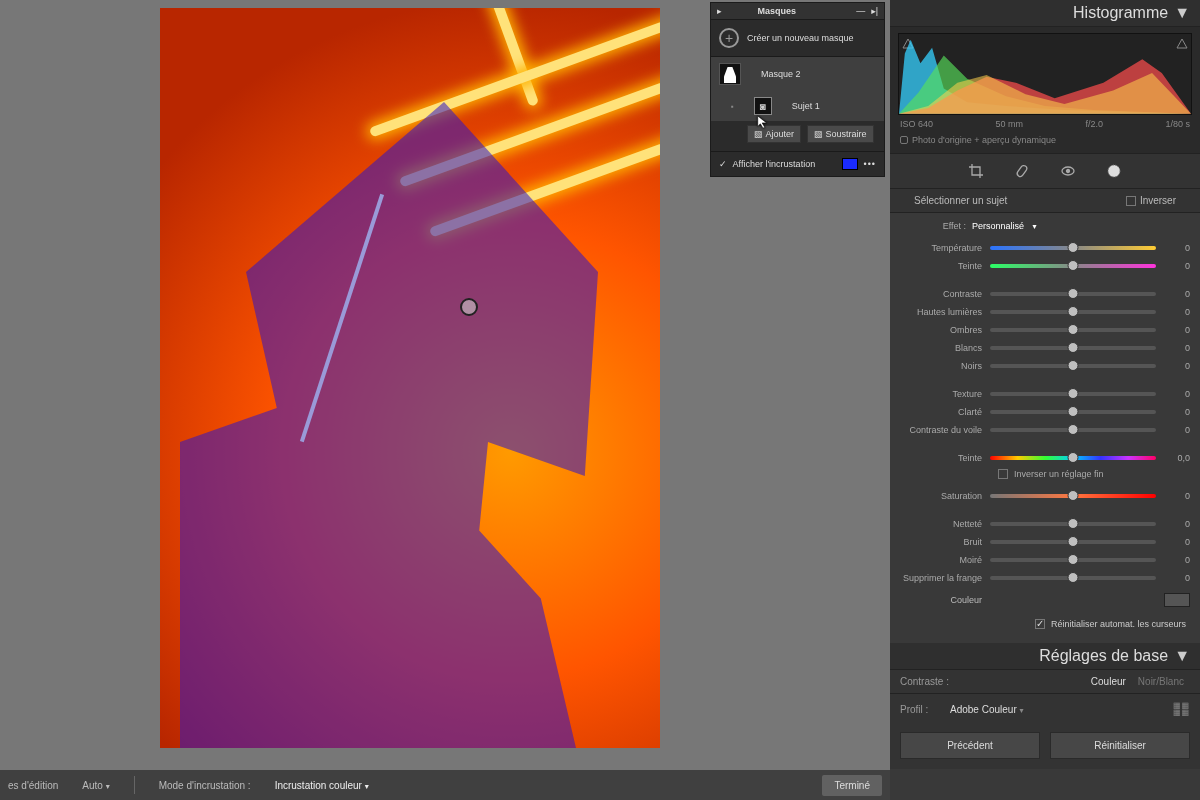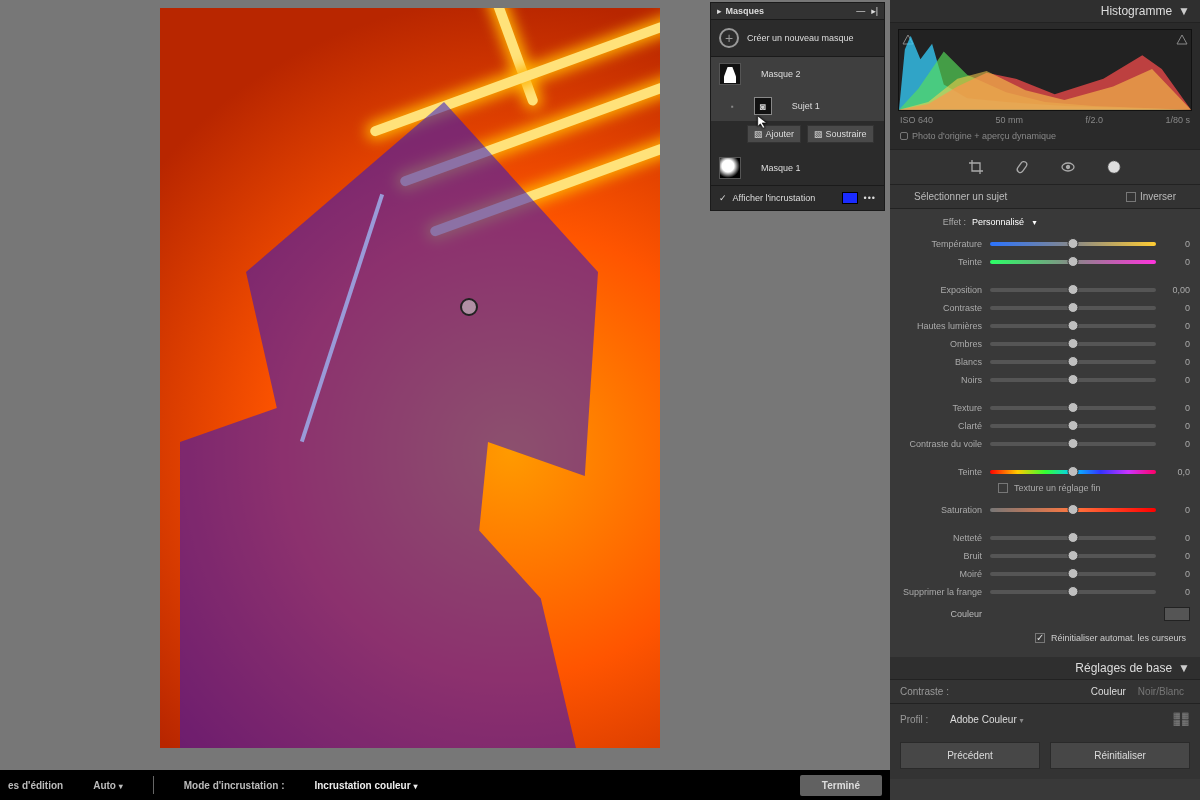--- a/index.html
+++ b/index.html
@@ -10,45 +10,45 @@
   .photo .orange-bg { position: absolute; inset:0; background: radial-gradient(circle at 70% 60%, #ff9a00 0%, #ff5500 40%, #b82600 80%); }
   .photo .neon { position:absolute; width:350px; height:10px; background:#ffe27a; box-shadow:0 0 14px 4px #ffb200; border-radius:5px; }
   .photo .neon.n1 { top:60px; left:200px; transform: rotate(-20deg); }
   .photo .neon.n2 { top:110px; left:230px; transform: rotate(-20deg); }
   .photo .neon.n3 { top:160px; left:260px; transform: rotate(-20deg); }
   .photo .neon.v1 { top:-30px; left:200px; width:260px; transform: rotate(70deg); }
   .photo .subject { position:absolute; left:20px; top:60px; width:440px; height:680px; background: rgba(45,20,200,0.55); clip-path: polygon(15% 30%, 60% 5%, 95% 30%, 92% 60%, 70% 55%, 68% 68%, 82% 78%, 90% 100%, 0% 100%, 0% 55%, 22% 50%); }
   .photo .handle { position:absolute; left:180px; top:180px; width:4px; height:260px; background:#9a9ad8; transform: rotate(18deg); }
   .photo .pin { position:absolute; left:300px; top:290px; width:18px; height:18px; border-radius:50%; border:2px solid #222; background:rgba(200,200,200,0.6); }
 
-  .bottom-bar { position:absolute; left:0; bottom:0; width:890px; height:30px; background:#000000; display:flex; align-items:center; gap:30px; padding:0 8px; color:#bbb; font-size:10px;font-weight:bold; }
+  .bottom-bar { position:absolute; left:0; bottom:0; width:890px; height:30px; background:#404040; display:flex; align-items:center; gap:24px; padding:0 8px; color:#bbb; font-size:10px; }
   .bottom-bar .sep { width:1px; height:18px; background:#666; }
-  .bottom-bar .btn-done { margin-left:auto; background:#616161; padding:5px 22px; border-radius:2px; color:#ddd; }
+  .bottom-bar .btn-done { margin-left:auto; background:#616161; padding:5px 12px; border-radius:2px; color:#ddd; }
 
   
   .mask-panel { position:absolute; left:710px; top:2px; width:175px; background:#2b2b2b; border:1px solid #1b1b1b; font-size:9px; color:#ddd; }
   .mask-panel .head { display:flex; align-items:center; padding:3px 6px; background:#323232; border-bottom:1px solid #1a1a1a;}
-  .mask-panel .head .title { flex:1; font-weight:bold; }
+  .mask-panel .head .title { flex:1; font-weight:bold;margin-left:32px; }
   .mask-panel .create { display:flex; align-items:center; gap:8px; padding:8px; border-bottom:1px solid #1a1a1a;}
   .mask-panel .plus { width:20px; height:20px; border-radius:50%; border:2px solid #999; display:flex; align-items:center; justify-content:center; color:#999; font-size:14px; line-height:0;}
   .mask-panel .item { display:flex; align-items:center; gap:20px; padding:6px 8px; }
   .mask-panel .item.sel { background:#3f3f3f; }
   .mask-panel .thumb { width:22px; height:22px; background:#111; border:1px solid #555; position:relative; }
   .mask-panel .thumb .subj { position:absolute; left:4px; top:3px; width:12px; height:16px; background:#fff; clip-path: polygon(30% 0,70% 0,100% 60%,100% 100%,0 100%,0 60%);} 
   .mask-panel .thumb.round { width:18px; height:18px; border:1px solid #888; display:flex; align-items:center; justify-content:center; font-size:10px; color:#ccc;}
   .mask-panel .actions { display:flex; gap:6px; padding:4px 8px 8px 36px; }
   .mask-panel .actions div { background:#4a4a4a; padding:3px 6px; border:1px solid #333; color:#ddd; font-size:9px; display:flex; gap:3px; align-items:center;}
   .mask-panel .item.m1 .thumb { background: radial-gradient(circle at 40% 40%, #fff 0%, #fff 35%, #000 70%); }
   .mask-panel .foot { display:flex; align-items:center; gap:6px; padding:6px 8px; border-top:1px solid #1a1a1a;}
   .mask-panel .foot .swatch { width:16px; height:12px; background:#1a2bff; border:1px solid #000;}
   .mask-panel .foot .dots { letter-spacing:1px; }
 
   
   .right { position:absolute; right:0; top:0; width:310px; height:800px; background:#393939; color:#bbb; }
-  .section-head { display:flex; align-items:center; padding:4px 10px; background:#2f2f2f; font-size:12px; color:#ddd; border-bottom:1px solid #222;}
+  .section-head { display:flex; align-items:center; padding:4px 10px; background:#2f2f2f; font-size:16px; color:#ddd; border-bottom:1px solid #222;}
   .section-head .t { flex:1; text-align:right; }
   .section-head .tri { margin-left:6px; color:#ccc; }
 
   .histo-box { padding:6px 8px 2px; background:#2a2a2a; }
   .histo { position:relative; height:82px; background:#222; border:1px solid #111;}
   .histo svg { position:absolute; inset:0; }
   .histo .clip { position:absolute; top:3px; width:12px; height:12px; }
   .histo .clip.l { left:3px; } .histo .clip.r { right:3px; }
   .histo .clip svg { width:12px; height:12px; }
   .histo-meta { display:flex; justify-content:space-between; padding:4px 2px; font-size:9px; color:#888;}
@@ -153,24 +153,20 @@
   <div class="actions">
     <div>
         <span>▧</span>
         <span>Ajouter</span>
       </div>
     <div>
         <span>▧</span>
         <span>Soustraire</span>
       </div>
   </div>
-  <div class="item m1">
-    <div class="thumb"></div>
-    <span>Masque 1</span>
-  </div>
   <div class="foot">
     <span style="color:#ddd;">✓</span>
     <span style="flex:1;">Afficher l'incrustation</span>
     <div class="swatch"></div>
     <span class="dots">•••</span>
   </div>
 </div>
 
 <div class="cursor">
   <svg viewBox="0 0 16 16">
@@ -260,27 +256,20 @@
       </div>
     <div class="slider">
         <div class="lab">Teinte</div>
         <div class="track grad-tint">
           <div class="knob" style="left:50%"></div>
         </div>
         <div class="val">0</div>
       </div>
     <div class="gap"></div>
     <div class="slider">
-        <div class="lab">Exposition</div>
-        <div class="track">
-          <div class="knob" style="left:50%"></div>
-        </div>
-        <div class="val">0,00</div>
-      </div>
-    <div class="slider">
         <div class="lab">Contraste</div>
         <div class="track">
           <div class="knob" style="left:50%"></div>
         </div>
         <div class="val">0</div>
       </div>
     <div class="slider">
         <div class="lab">Hautes lumières</div>
         <div class="track">
           <div class="knob" style="left:50%"></div>
@@ -333,21 +322,21 @@
     <div class="gap"></div>
     <div class="slider">
         <div class="lab">Teinte</div>
         <div class="track grad-hue">
           <div class="knob" style="left:50%"></div>
         </div>
         <div class="val">0,0</div>
       </div>
     <div class="fine-row">
         <span class="chk"></span>
-        <span>Texture un réglage fin</span>
+        <span>Inverser un réglage fin</span>
       </div>
     <div class="slider">
         <div class="lab">Saturation</div>
         <div class="track grad-sat">
           <div class="knob" style="left:50%"></div>
         </div>
         <div class="val">0</div>
       </div>
     <div class="gap"></div>
     <div class="slider">

